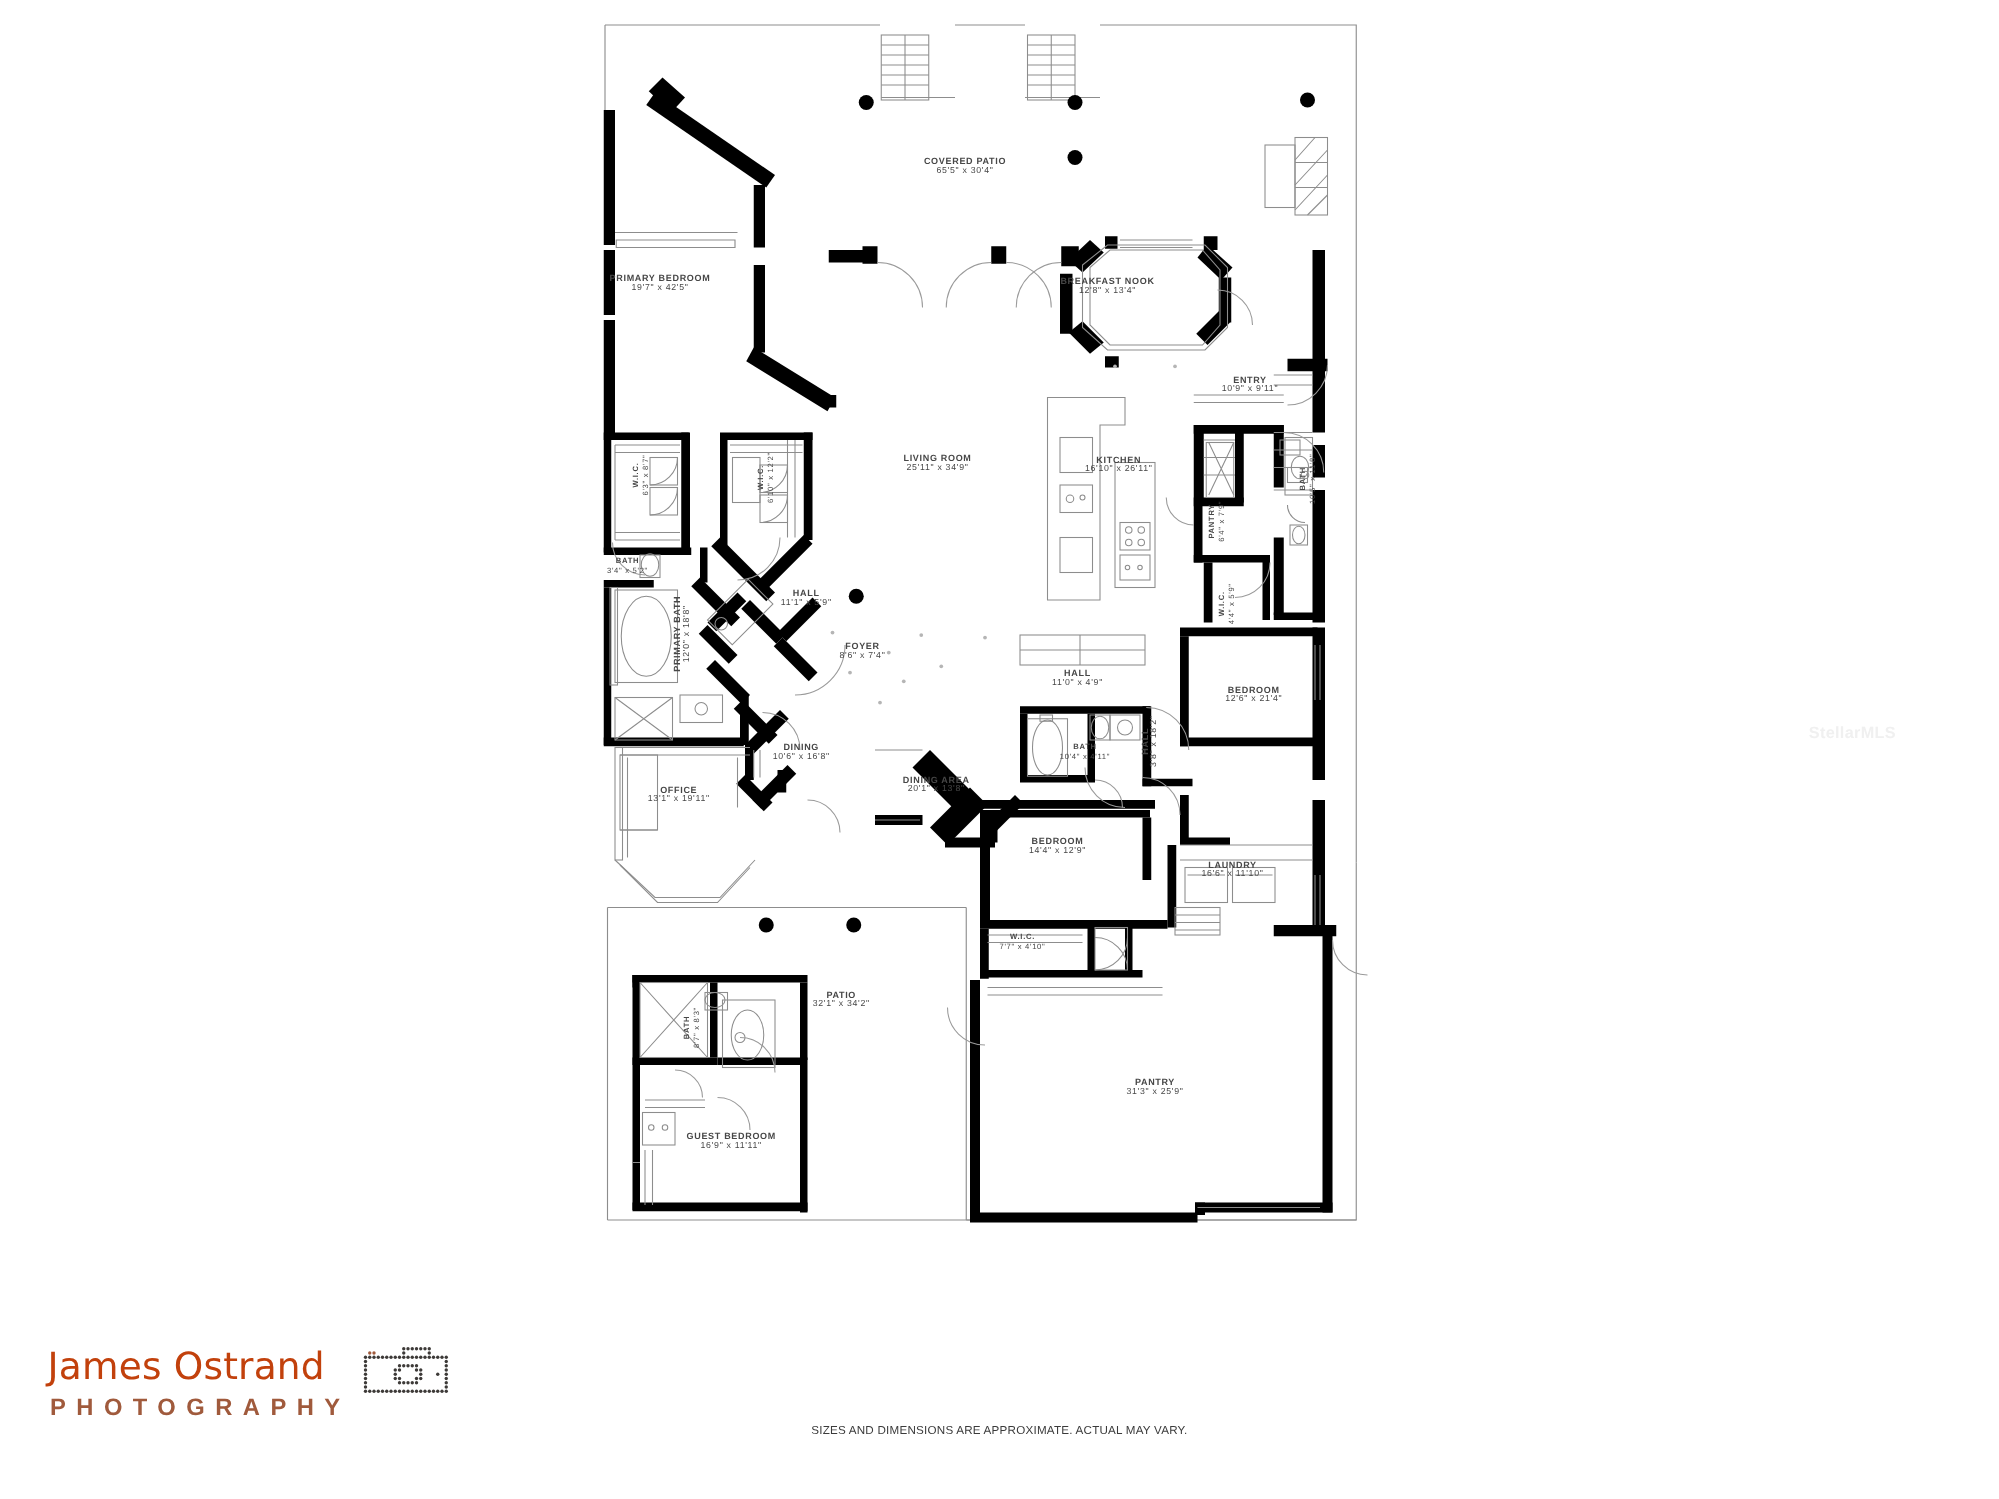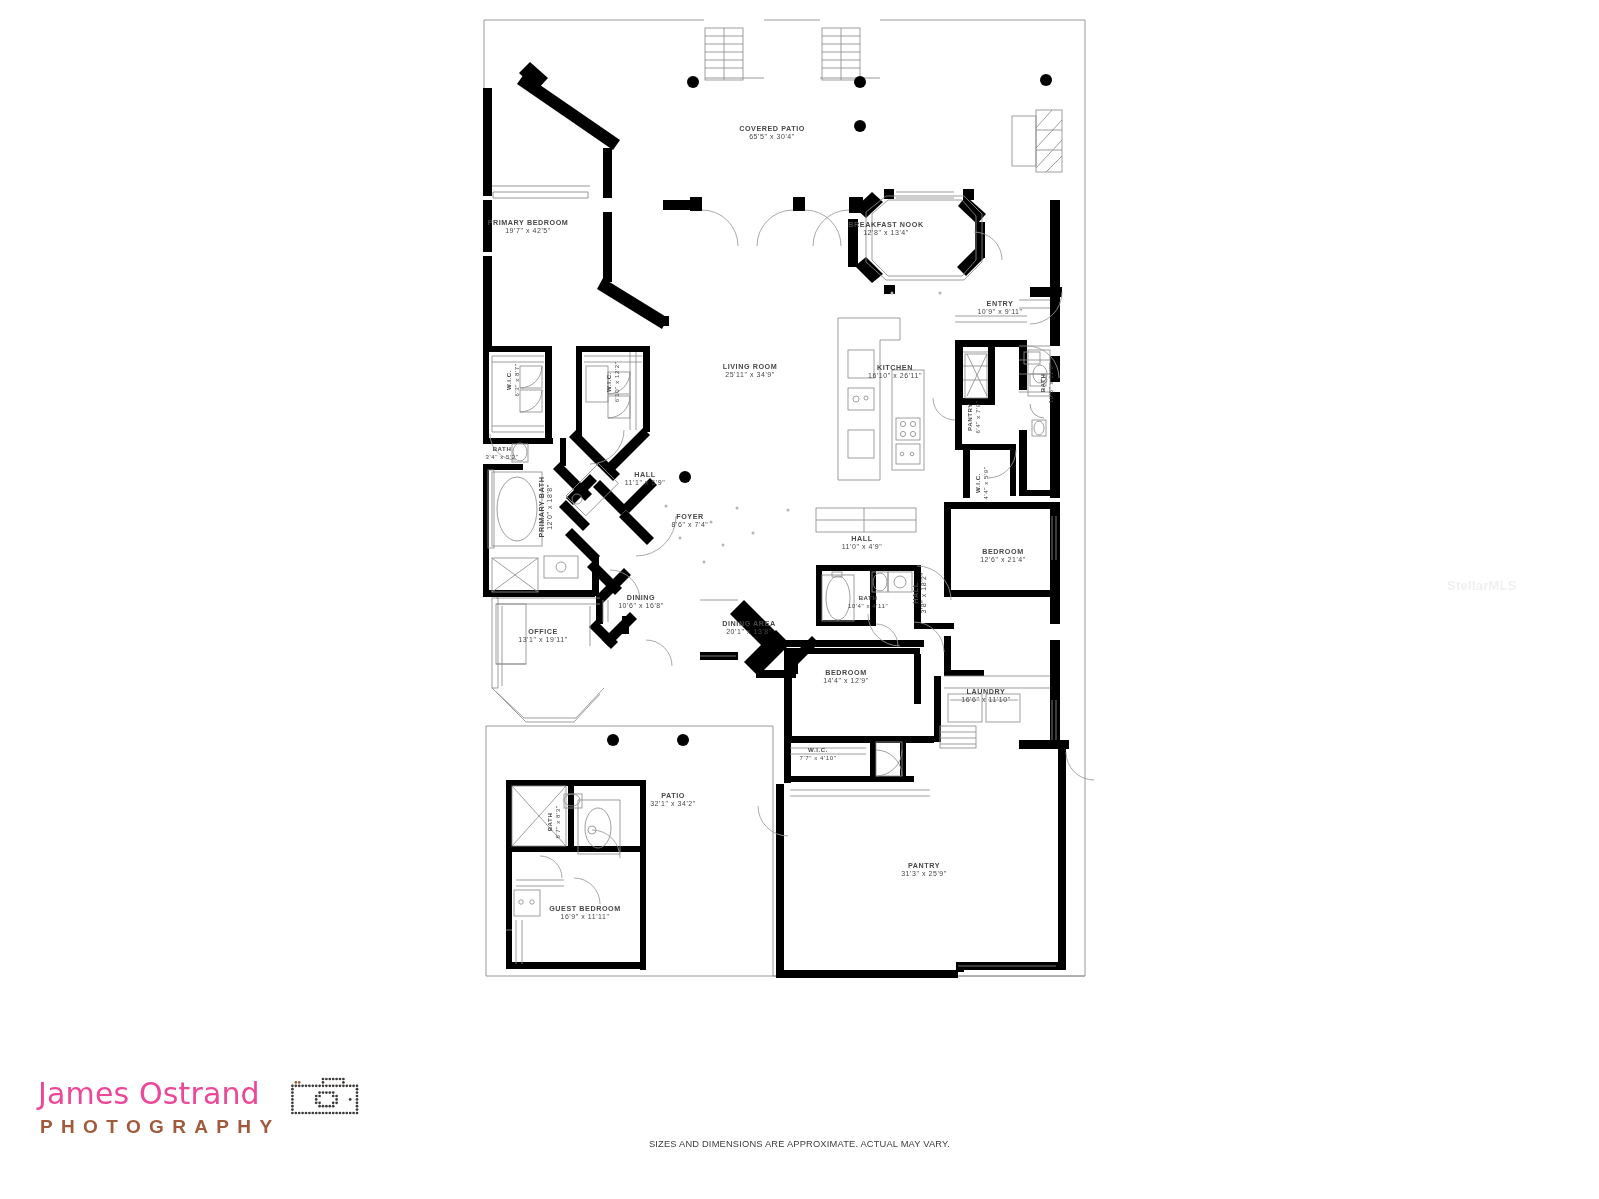--- a/index.html
+++ b/index.html
@@ -12,21 +12,21 @@
   .lbl .d{display:block;font-size:7px;font-weight:400;white-space:nowrap;}
   .lbl.r90{transform:translate(-50%,-50%) rotate(-90deg);}
   .lbl.ctr{transform:translate(-50%,-50%);}
   .tiny .n,.tiny .d{font-size:6.1px;}
   #watermark{position:absolute;left:1447px;top:578px;font-size:13px;
              color:#f0f0f0;font-weight:600;letter-spacing:.02em;}
   #disclaimer{position:absolute;left:50%;top:1139px;transform:translateX(-50%);
               font-size:9.3px;letter-spacing:.02em;color:#3b3b3b;white-space:nowrap;}
   #logo{position:absolute;left:38px;top:1072px;width:310px;height:86px;}
   #logo .brand{font-family:"DejaVu Sans",sans-serif;font-size:30px;
-               color:#ec4899;letter-spacing:.005em;font-weight:400;
+               color:#c2410c;letter-spacing:.005em;font-weight:400;
                position:absolute;left:0;top:4px;white-space:nowrap;}
   #logo .sub{position:absolute;left:2px;top:44px;font-size:19px;
              color:#a05a3c;letter-spacing:.44em;font-weight:700;white-space:nowrap;}
   #logo .cam{position:absolute;left:248px;top:4px;}
 </style>
 </head>
 <body>
 
 <svg id="plan" viewBox="0 0 1599 1199" xmlns="http://www.w3.org/2000/svg">
   <rect x="0" y="0" width="1599" height="1199" fill="#ffffff"></rect>

